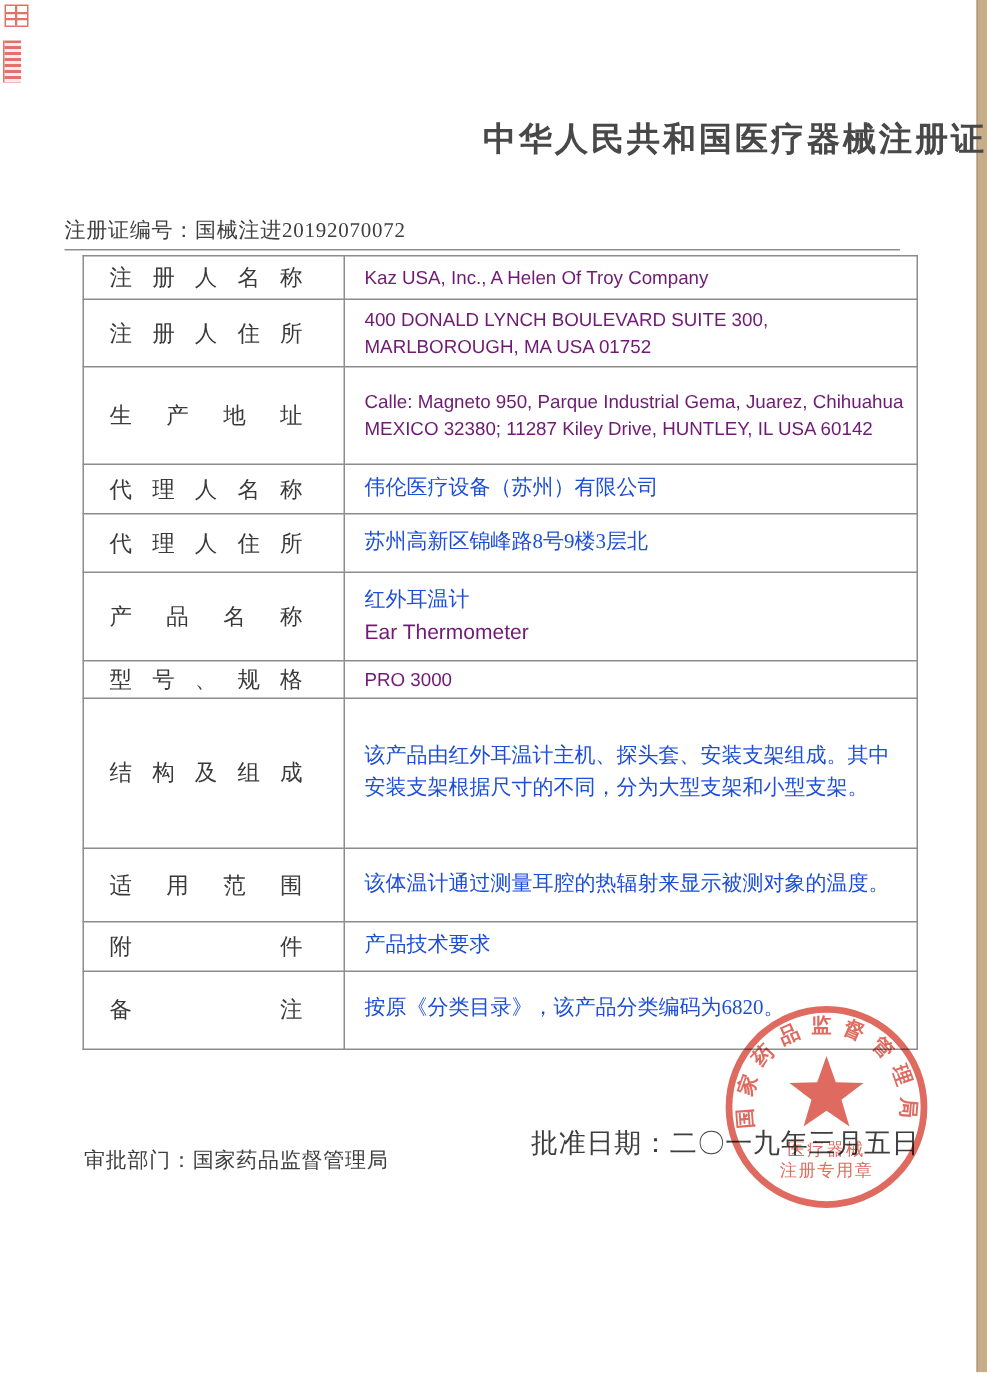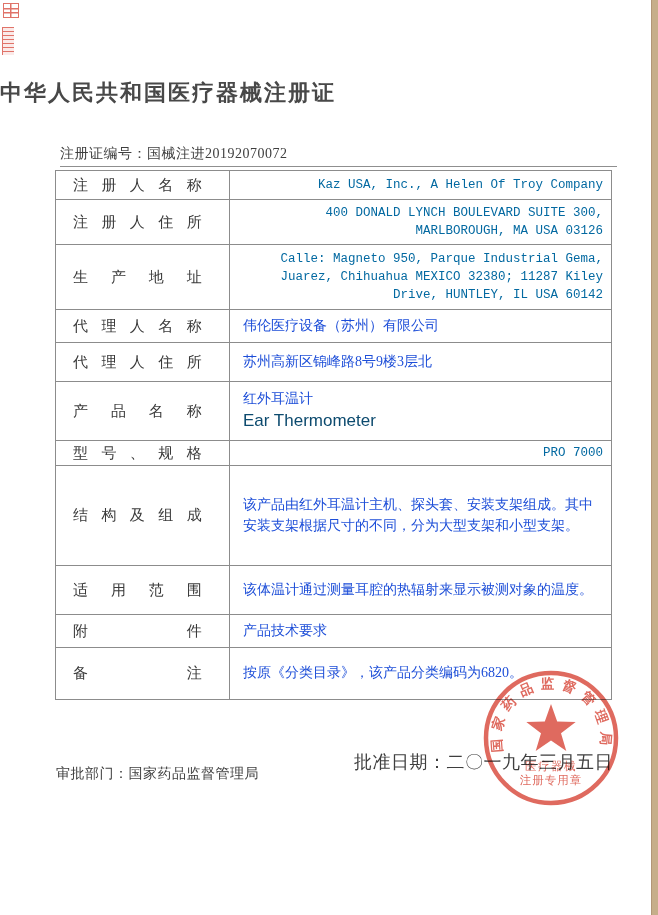--- a/index.html
+++ b/index.html
@@ -21,42 +21,42 @@
       linear-gradient(#d64538,#d64538) 6px 0/1.5px 13px no-repeat;
     filter:blur(.4px);
   }
   .corner-mark-2{
     left:2px;top:27px;width:11px;height:28px;
     background:repeating-linear-gradient(#d64538 0 1.5px,rgba(214,69,56,.15) 1.5px 4px);
     border-left:1.5px solid #d64538;
     filter:blur(.4px);
   }
   .title{
-    position:absolute;top:78px;left:0;width:100%;text-align:left;
+    position:absolute;top:78px;left:0;width:100%;text-align:right;
     font-size:22px;font-weight:600;letter-spacing:2px;color:#484848;
   }
   .regline{
-    position:absolute;left:60px;top:145px;width:557px;
+    position:absolute;left:43px;top:145px;width:557px;
     font-size:14px;letter-spacing:.5px;padding-bottom:3px;
     border-bottom:1px solid #8f8f8f;color:#3e3e3e;
   }
   table.cert{
     position:absolute;left:55px;top:170px;width:557px;
     border-collapse:collapse;table-layout:fixed;
   }
   table.cert{border:1.5px solid #7d7d7d;}
   table.cert td{border:1px solid #8c8c8c;vertical-align:middle;}
   td.lbl{
     width:129px;font-size:15px;color:#3a3a3a;letter-spacing:.3px;
     padding:0 27px 0 17px;text-align:justify;text-align-last:justify;margin-top:34px;
   }
   td.val{padding:3px 8px 3px 13px;line-height:1.45;}
   .cn{font-size:14px;color:#1d4ed8;}
-  .mono{font-family:Liberation Mono, monospace;font-size:12.5px;color:#0369a1;letter-spacing:0;text-align:right;}
-  .sans{font-family:"Liberation Sans","DejaVu Sans",sans-serif;font-size:17px;color:#0c4a6e;}
+  .mono{font-family:Liberation Sans, sans-serif;font-size:12.5px;color:#701a75;letter-spacing:0;}
+  .sans{font-family:"Liberation Sans","DejaVu Sans",sans-serif;font-size:14px;color:#701a75;}
   .footer-dept{position:absolute;left:56px;top:765px;font-size:14px;letter-spacing:.5px;color:#3e3e3e;}
   .footer-dates{
     position:absolute;right:45px;top:748px;font-size:18px;letter-spacing:.5px;
     line-height:29px;text-align:left;color:#3e3e3e;
   }
   .seal{
     position:absolute;left:479px;top:666px;width:144px;height:144px;
     opacity:.82;mix-blend-mode:multiply;pointer-events:none;
   }
 </style>
@@ -75,21 +75,21 @@
   <div class="regline"><span>注册证编号：</span><span>国械注进20192070072</span></div>
 
   <table class="cert">
     <tbody>
         <tr style="height:29px;">
       <td class="lbl">注册人名称</td>
       <td class="val mono">Kaz USA, Inc., A Helen Of Troy Company</td>
     </tr>
     <tr style="height:45px;">
       <td class="lbl">注册人住所</td>
-      <td class="val mono">400 DONALD LYNCH BOULEVARD SUITE 300, MARLBOROUGH, MA USA 03126</td>
+      <td class="val mono">400 DONALD LYNCH BOULEVARD SUITE 300, MARLBOROUGH, MA USA 01752</td>
     </tr>
     <tr style="height:65px;">
       <td class="lbl">生产地址</td>
       <td class="val mono">Calle: Magneto 950, Parque Industrial Gema, Juarez, Chihuahua MEXICO 32380; 11287 Kiley Drive, HUNTLEY, IL USA 60142</td>
     </tr>
     <tr style="height:33px;">
       <td class="lbl">代理人名称</td>
       <td class="val cn">伟伦医疗设备（苏州）有限公司</td>
     </tr>
     <tr style="height:39px;">
@@ -98,21 +98,21 @@
     </tr>
     <tr style="height:59px;">
       <td class="lbl">产品名称</td>
       <td class="val">
         <div class="cn">红外耳温计</div>
         <div class="sans">Ear Thermometer</div>
       </td>
     </tr>
     <tr style="height:20px;">
       <td class="lbl">型号、规格</td>
-      <td class="val mono">PRO 7000</td>
+      <td class="val mono">PRO 3000</td>
     </tr>
     <tr style="height:100px;">
       <td class="lbl">结构及组成</td>
       <td class="val cn">该产品由红外耳温计主机、探头套、安装支架组成。其中安装支架根据尺寸的不同，分为大型支架和小型支架。</td>
     </tr>
     <tr style="height:49px;">
       <td class="lbl">适用范围</td>
       <td class="val cn">该体温计通过测量耳腔的热辐射来显示被测对象的温度。</td>
     </tr>
     <tr style="height:33px;">

